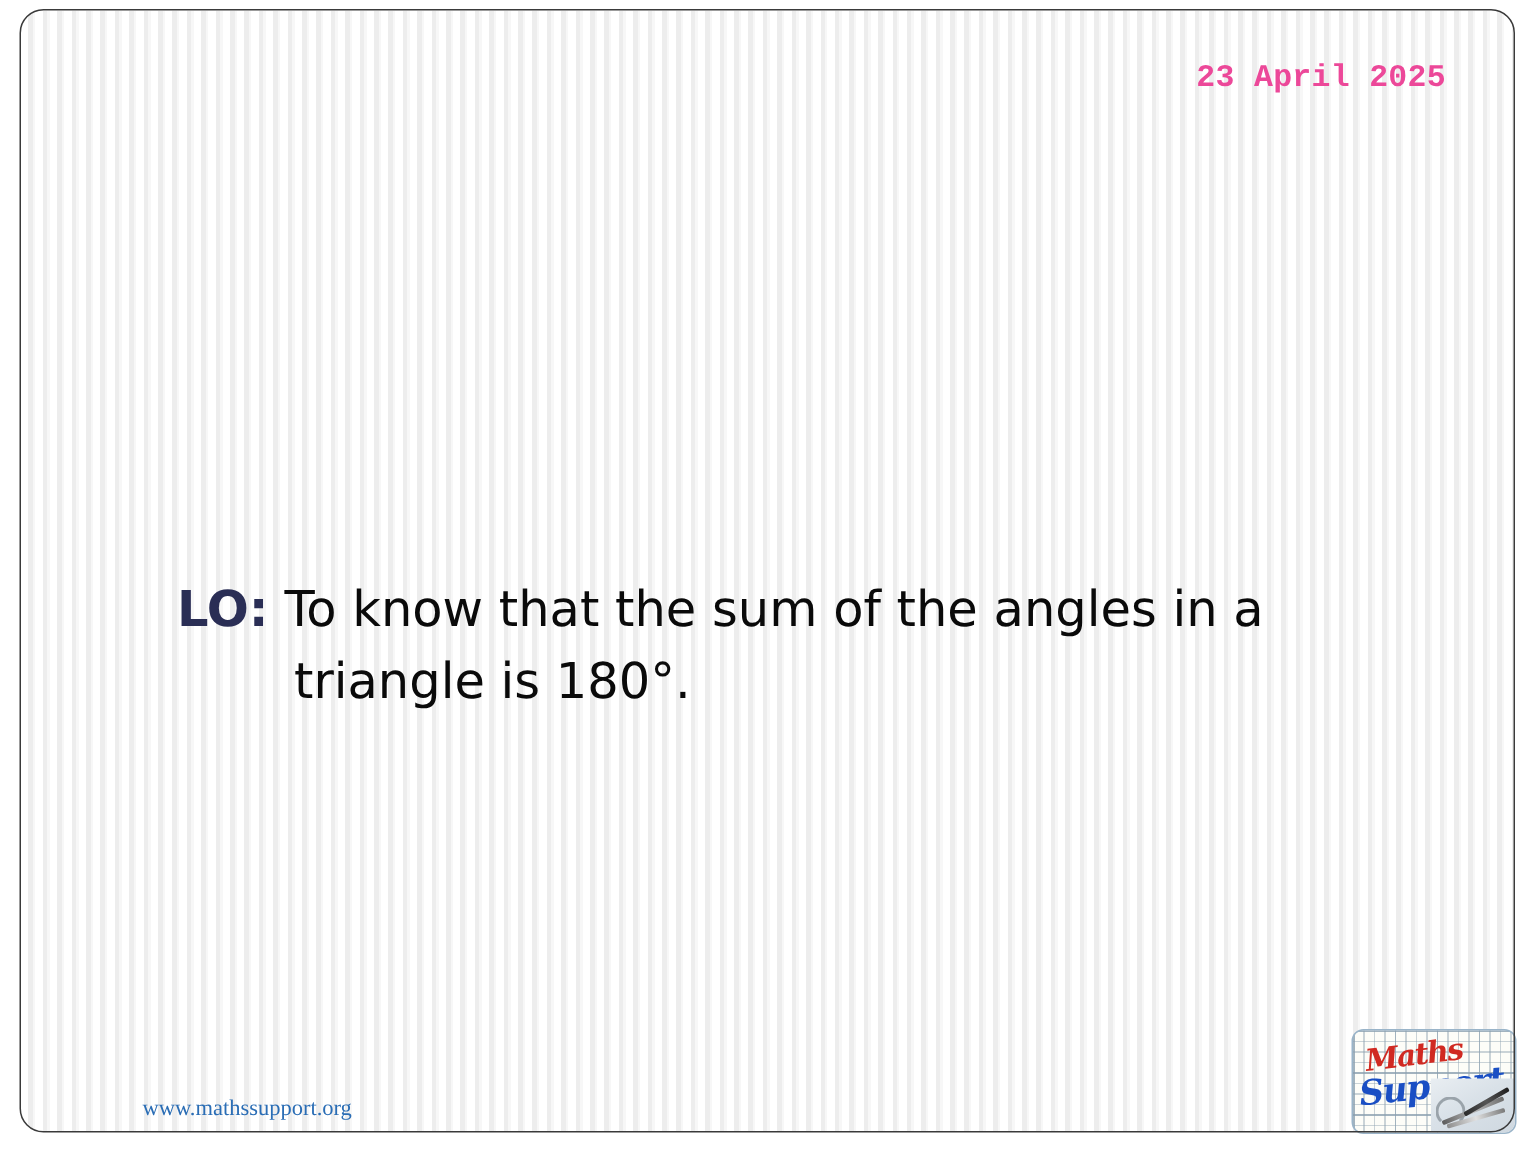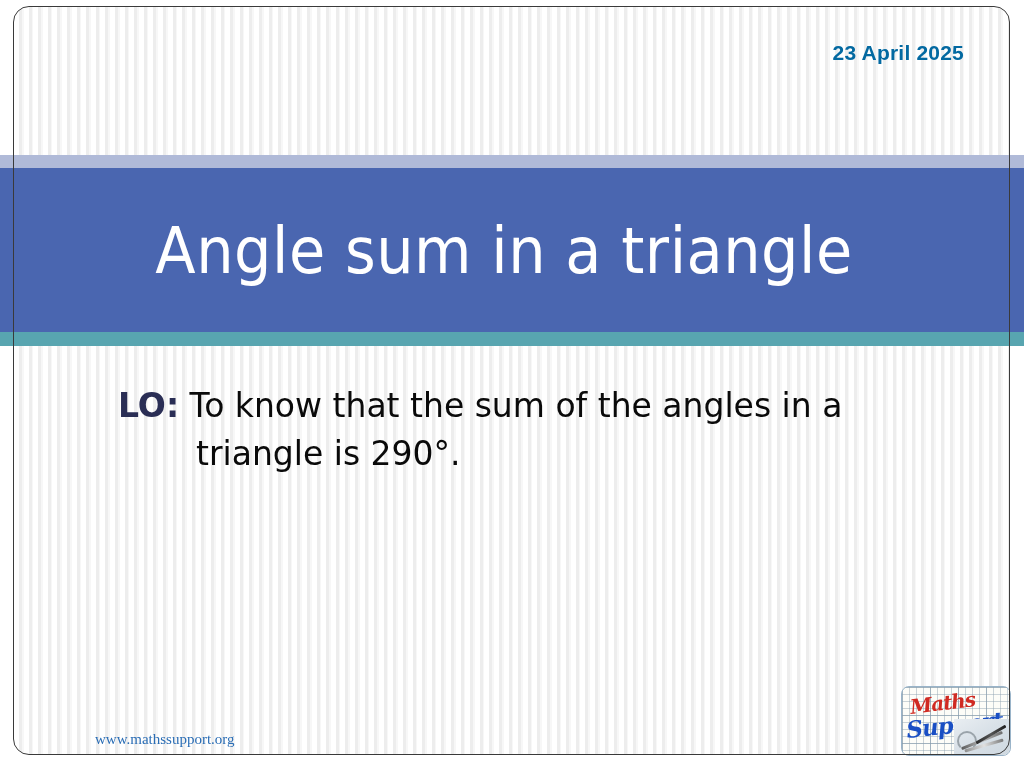--- a/index.html
+++ b/index.html
@@ -57,24 +57,24 @@
       #f7f7f7 9.6px
     );
     z-index: 0;
   }
 
   
   .date-text {
     position: absolute;
     right: 60px;
     top: 41px;
-    font-family: Liberation Sans, sans-serif;
+    font-family: Liberation Mono, monospace;
     font-size: 21px;
     font-weight: bold;
-    color: #0369a1;
+    color: #ec4899;
     letter-spacing: 0.2px;
     z-index: 3;
     white-space: nowrap;
   }
 
   
   .title-band {
     position: absolute;
     left: 0;
     top: 155px;
@@ -214,31 +214,24 @@
 </head>
 <body>
 
 <div class="slide">
 
   <div class="pinstripes"></div>
   <div class="slide-frame"></div>
 
   <div class="date-text">23 April 2025</div>
 
-  <div class="title-band">
-    <div class="band-top-strip"></div>
-    <div class="band-main">
-      <span class="title-text">Angle sum in a triangle</span>
-    </div>
-    <div class="band-bottom-strip"></div>
-  </div>
 
   <div class="lo-block">
     <span class="lo-label">LO:</span><span> To know that the sum of the angles in a</span>
-    <span class="lo-line2">triangle is 290°.</span>
+    <span class="lo-line2">triangle is 180°.</span>
   </div>
 
   <div class="footer-url">www.mathssupport.org</div>
 
   <div class="logo">
     <span class="logo-maths">Maths</span>
     <span class="logo-support">Support</span>
     <div class="logo-photo">
       <div class="compass"></div>
       <div class="pen pen1"></div>

